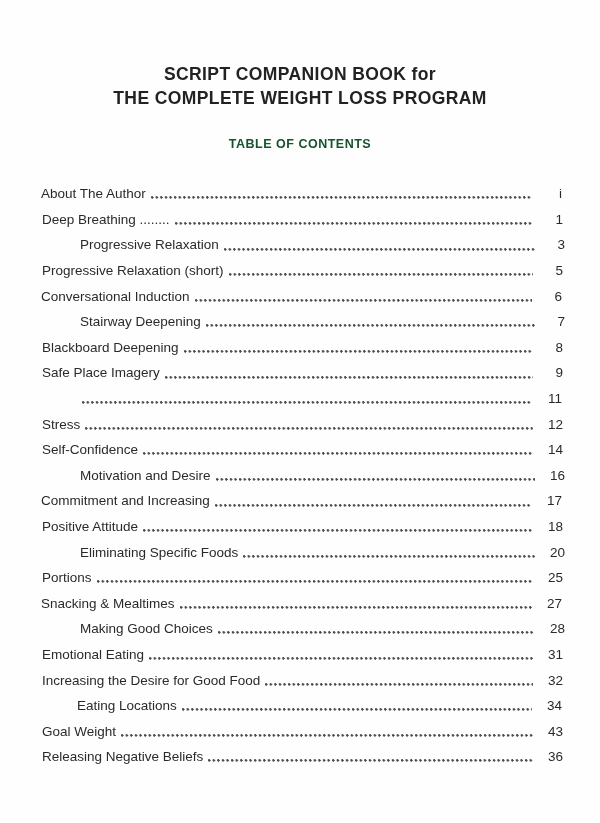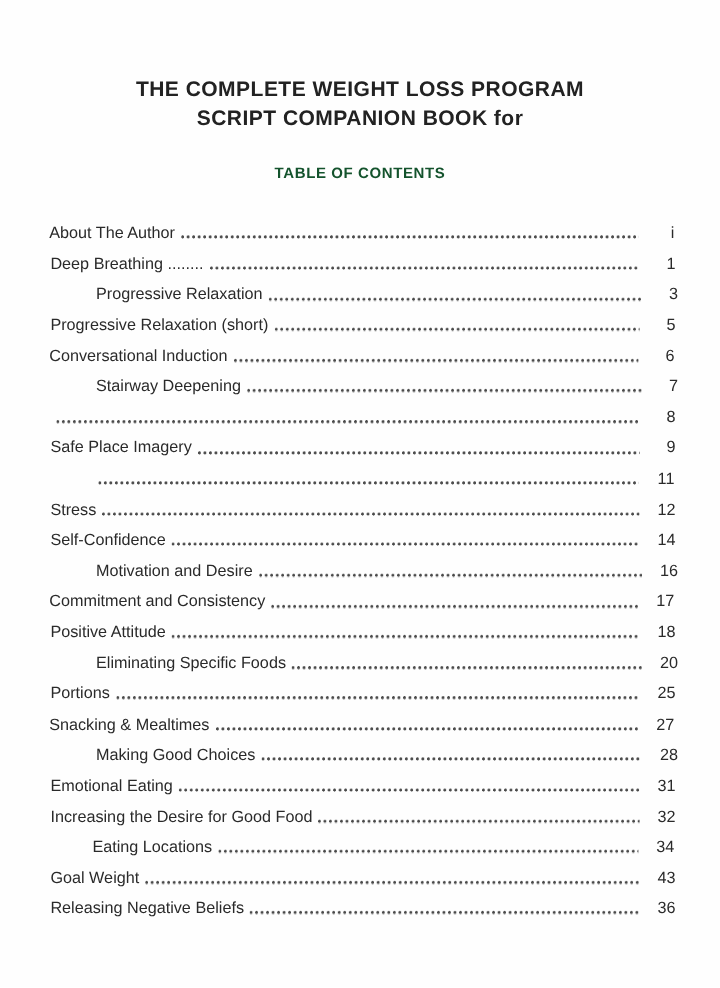--- a/index.html
+++ b/index.html
@@ -69,22 +69,22 @@
     color: #2a2a2a;
   }
 </style>
 </head>
 <body>
 
 <div class="page">
 
   <div class="header">
     <div class="doc-title">
+      <div>SCRIPT COMPANION BOOK for</div>
       <div>THE COMPLETE WEIGHT LOSS PROGRAM</div>
-      <div>SCRIPT COMPANION BOOK for</div>
     </div>
     <div class="doc-subtitle">TABLE OF CONTENTS</div>
   </div>
 
   <div class="toc">
     <div class="toc-row">
       <span class="toc-title">About The Author</span>
       <span class="dot-leader"></span>
       <span class="page-num">i</span>
     </div>
@@ -113,20 +113,21 @@
       <span class="page-num">6</span>
     </div>
 
     <div class="toc-row">
       <span class="toc-title">Stairway Deepening</span>
       <span class="dot-leader"></span>
       <span class="page-num">7</span>
     </div>
 
     <div class="toc-row">
+      <span class="toc-title">Blackboard Deepening</span>
       <span class="dot-leader"></span>
       <span class="page-num">8</span>
     </div>
 
     <div class="toc-row">
       <span class="toc-title">Safe Place Imagery</span>
       <span class="dot-leader"></span>
       <span class="page-num">9</span>
     </div>
 
@@ -147,21 +148,21 @@
       <span class="page-num">14</span>
     </div>
 
     <div class="toc-row">
       <span class="toc-title">Motivation and Desire</span>
       <span class="dot-leader"></span>
       <span class="page-num">16</span>
     </div>
 
     <div class="toc-row">
-      <span class="toc-title">Commitment and Consistency</span>
+      <span class="toc-title">Commitment and Increasing</span>
       <span class="dot-leader"></span>
       <span class="page-num">17</span>
     </div>
 
     <div class="toc-row">
       <span class="toc-title">Positive Attitude</span>
       <span class="dot-leader"></span>
       <span class="page-num">18</span>
     </div>
 

